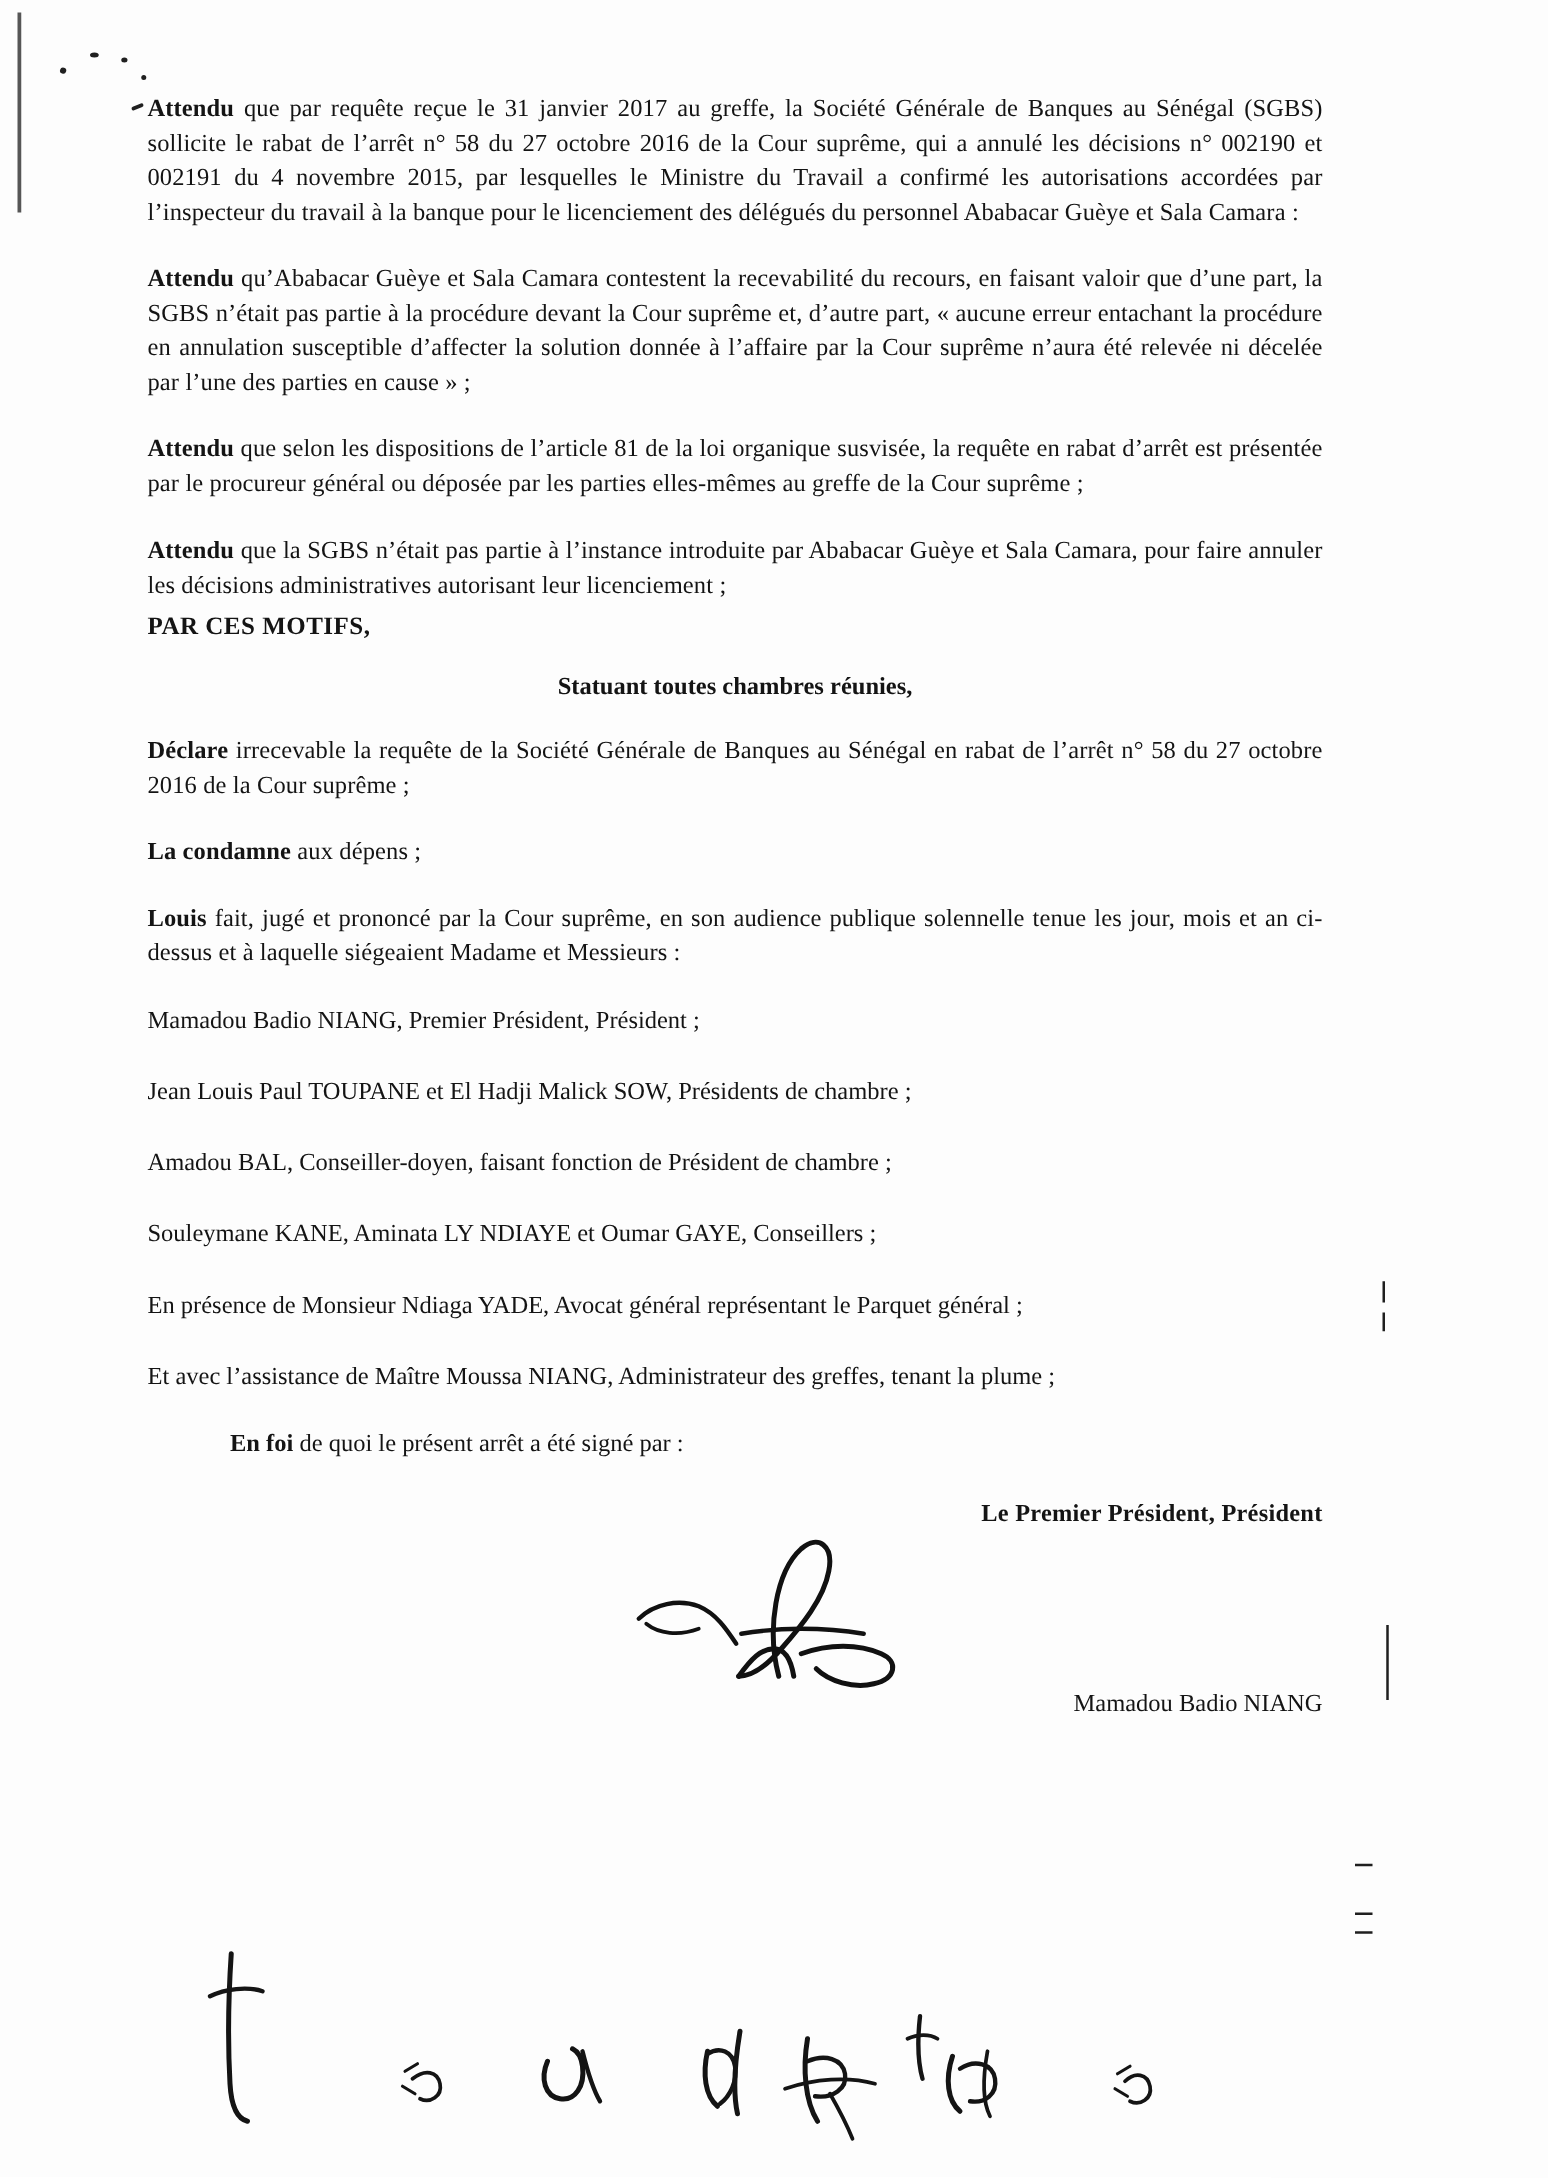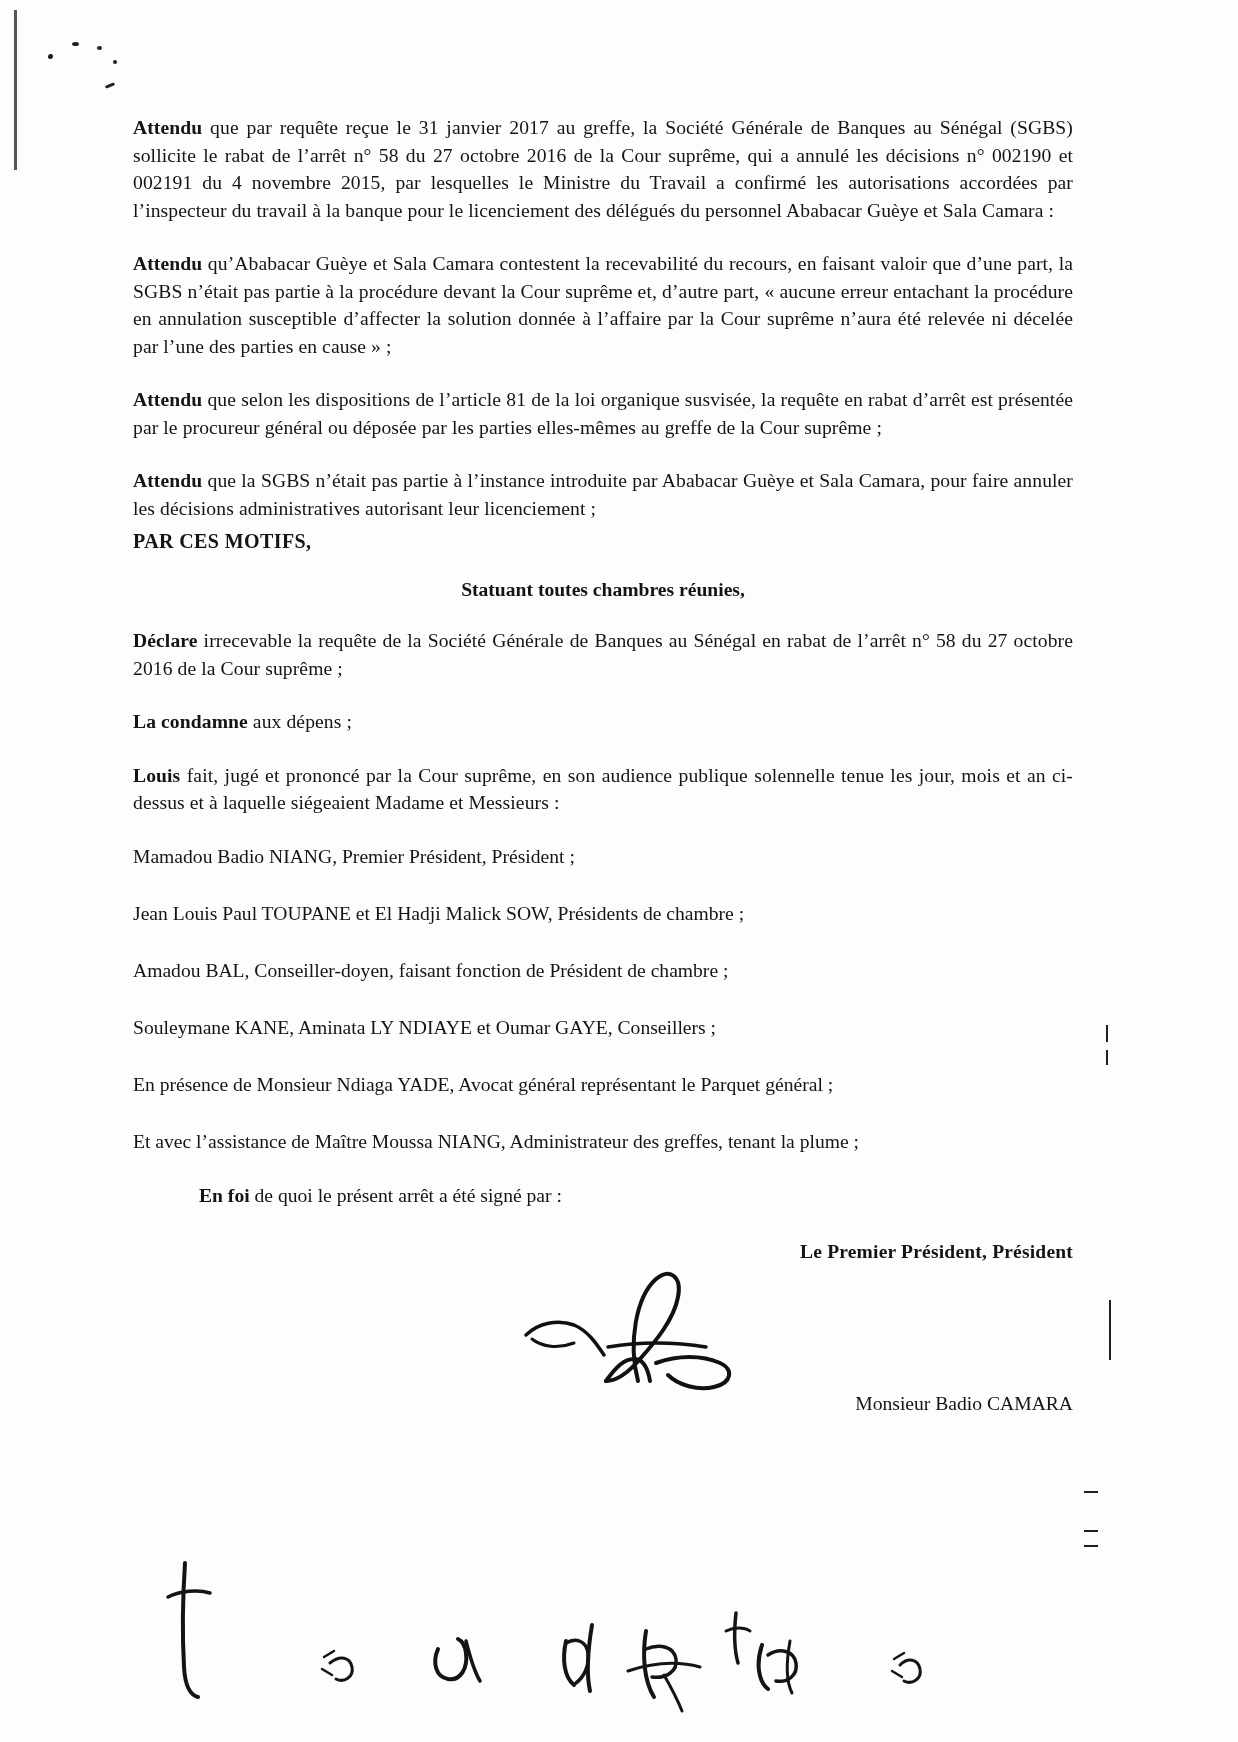--- a/index.html
+++ b/index.html
@@ -18,24 +18,23 @@
     color: #141414;
   }
 
   
   .scan-noise { position: absolute; background: #2a2a2a; opacity: .82; }
   .edge-bar-left-top   { left: 14px;  top: 10px;  width: 3px;  height: 160px; background:#1d1d1d; opacity:.75; }
   .speck { position:absolute; background:#202020; border-radius:50%; }
 
   .content {
     position: absolute;
-    left: 133px;
+    left: 118px;
     top: 74px;
     width: 940px;
-    margin-top: 40px;
   }
 
   p.para {
     margin: 0 0 26px 0;
     font-size: 19.6px;
     line-height: 27.5px;
     text-align: justify;
     text-justify: inter-word;
     letter-spacing: .1px;
   }
@@ -157,21 +156,21 @@
             <path d="M150 118 C140 80, 148 34, 168 16 C182 4, 194 14, 190 34 C186 56, 168 78, 152 96 C140 110, 128 118, 118 118" stroke-width="4"></path>
             <path d="M120 84 C132 82, 150 80, 168 80 C186 80, 206 82, 218 84" stroke-width="3.5"></path>
             <path d="M38 72 C50 60, 70 56, 86 62 C100 68, 108 80, 116 92" stroke-width="3.5"></path>
             <path d="M118 118 C128 104, 136 96, 146 96 C156 96, 160 106, 162 118" stroke-width="4"></path>
             <path d="M168 100 C190 92, 214 92, 232 100 C246 106, 244 120, 226 124 C210 128, 190 122, 180 112" stroke-width="4"></path>
             <path d="M86 80 C70 86, 54 84, 44 76" stroke-width="3"></path>
           </g>
         </svg>
       </div>
 
-      <div class="sig-name">Monsieur Badio CAMARA</div>
+      <div class="sig-name">Mamadou Badio NIANG</div>
     </div>
 
   </div>
 
   <div class="ink-row">
     <svg width="1238" height="197" viewBox="0 0 1238 197" aria-hidden="true">
       <g fill="none" stroke="#141414" stroke-linecap="round" stroke-linejoin="round">
 
         <path d="M185 18 C183 48, 182 86, 184 122 C185 140, 190 150, 198 152" stroke-width="4"></path>
         <path d="M168 52 C180 46, 198 44, 210 48" stroke-width="3.5"></path>

